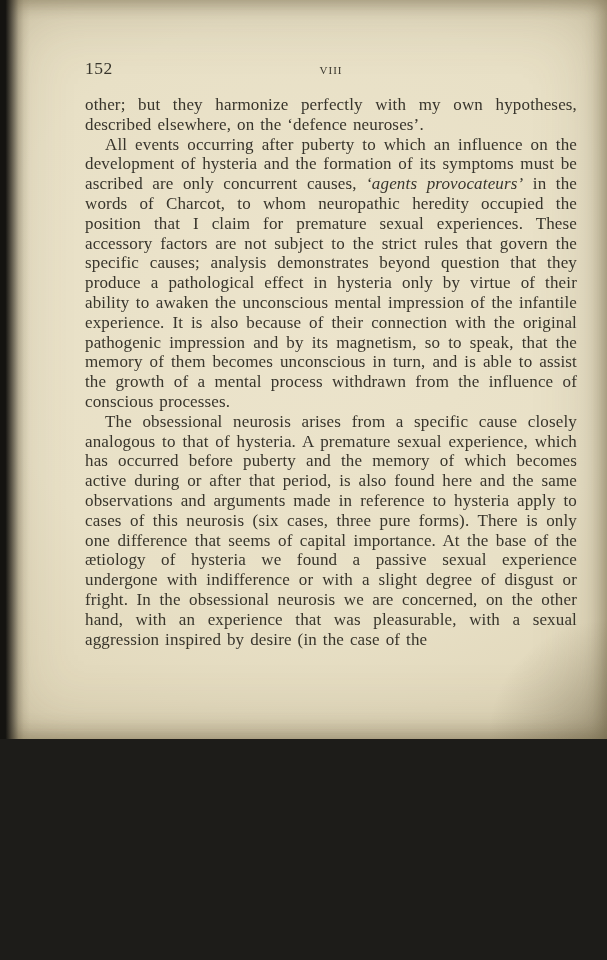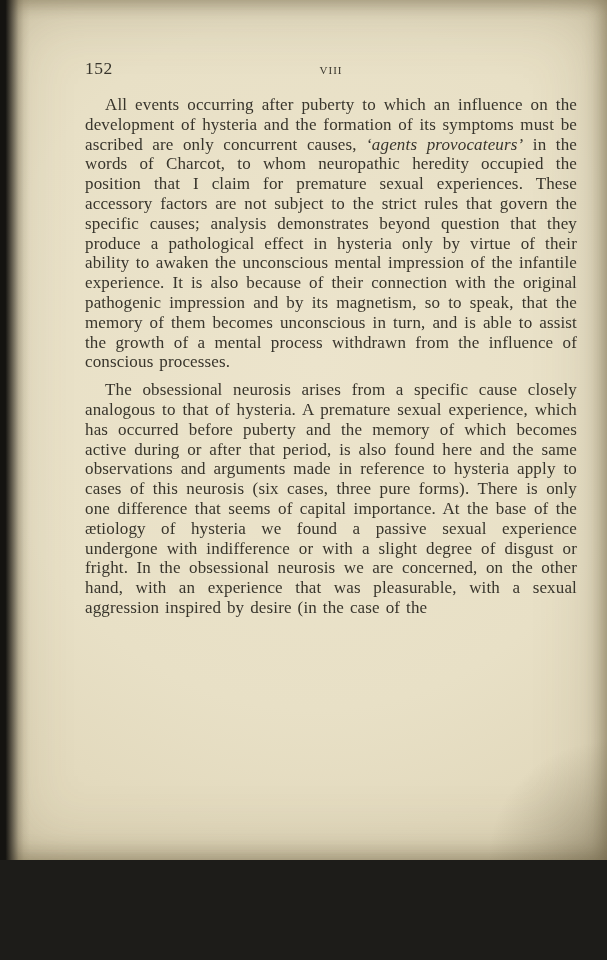--- a/index.html
+++ b/index.html
@@ -10,21 +10,21 @@
   }
   html,body{margin:0;padding:0;}
   body{
     width:607px;height:960px;
     background:#1d1c19;
     font-family:"Liberation Serif","DejaVu Serif",serif;
     overflow:hidden;
   }
   .scan{
     position:relative;
-    width:607px;height:860px;
+    width:607px;height:739px;
     background:
       radial-gradient(ellipse 120% 90% at 52% 42%,
         #ece4cc 0%, var(--paper) 45%, #ded4b6 78%, var(--paper-edge) 100%);
     box-shadow:
       inset 0 0 70px rgba(96,84,52,.30),
       inset -6px 0 18px rgba(96,84,52,.25),
       inset 0 6px 14px rgba(96,84,52,.22),
       inset 0 -8px 18px rgba(96,84,52,.22);
   }
   .binding-edge{
@@ -72,34 +72,34 @@
   .body-text p{
     margin:0;
     font-size:17px;
     line-height:19.8px;
     text-align:justify;
     word-spacing:1.5px;
     letter-spacing:.15px;
   }
   .body-text p.indent{
     text-indent:20px;
-    margin-top:8px;
   }
   .body-text em{font-style:italic;}
 </style>
 </head>
 <body>
 
 <div class="scan">
   <div class="binding-edge"></div>
   <div class="corner-shade"></div>
 
   <div class="page">
     <div class="header">
       <span class="pgnum">152</span>
       <span class="chapter">VIII</span>
     </div>
     <div class="body-text">
+        <p><span>other; but they harmonize perfectly with my own hypotheses, described elsewhere, on the ‘defence neuroses’.</span></p>
         <p class="indent"><span>All events occurring after puberty to which an influence on the development of hysteria and the formation of its symptoms must be ascribed are only concurrent causes, </span><em>‘agents provocateurs’</em><span> in the words of Charcot, to whom neuropathic heredity occupied the position that I claim for premature sexual experiences. These accessory factors are not subject to the strict rules that govern the specific causes; analysis demonstrates beyond question that they produce a pathological effect in hysteria only by virtue of their ability to awaken the unconscious mental impression of the infantile experience. It is also because of their connection with the original pathogenic impression and by its magnetism, so to speak, that the memory of them becomes unconscious in turn, and is able to assist the growth of a mental process withdrawn from the influence of conscious processes.</span></p>
         <p class="indent"><span>The obsessional neurosis arises from a specific cause closely analogous to that of hysteria. A premature sexual experience, which has occurred before puberty and the memory of which becomes active during or after that period, is also found here and the same observations and arguments made in reference to hysteria apply to cases of this neurosis (six cases, three pure forms). There is only one difference that seems of capital importance. At the base of the ætiology of hysteria we found a passive sexual experience undergone with indifference or with a slight degree of disgust or fright. In the obsessional neurosis we are concerned, on the other hand, with an experience that was pleasurable, with a sexual aggression inspired by desire (in the case of the</span></p>
       </div>
   </div>
 </div>
 
 </body></html>

